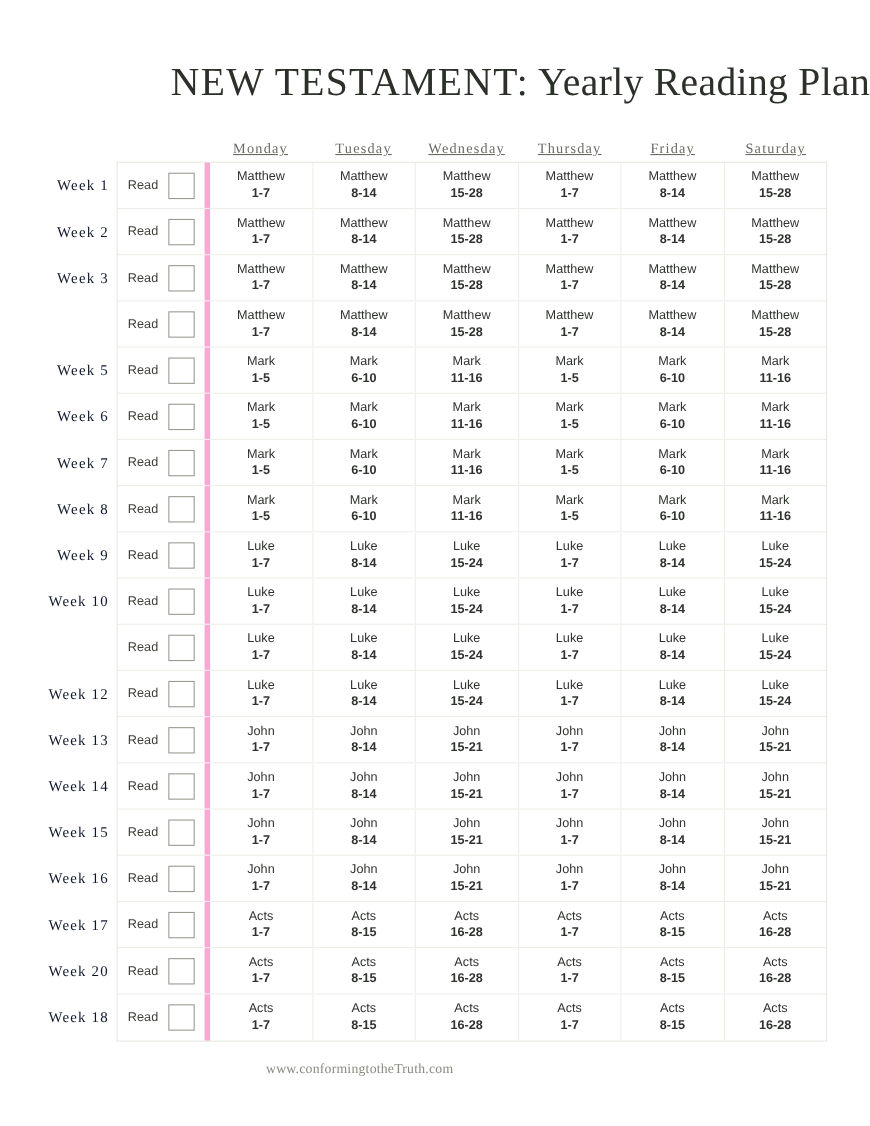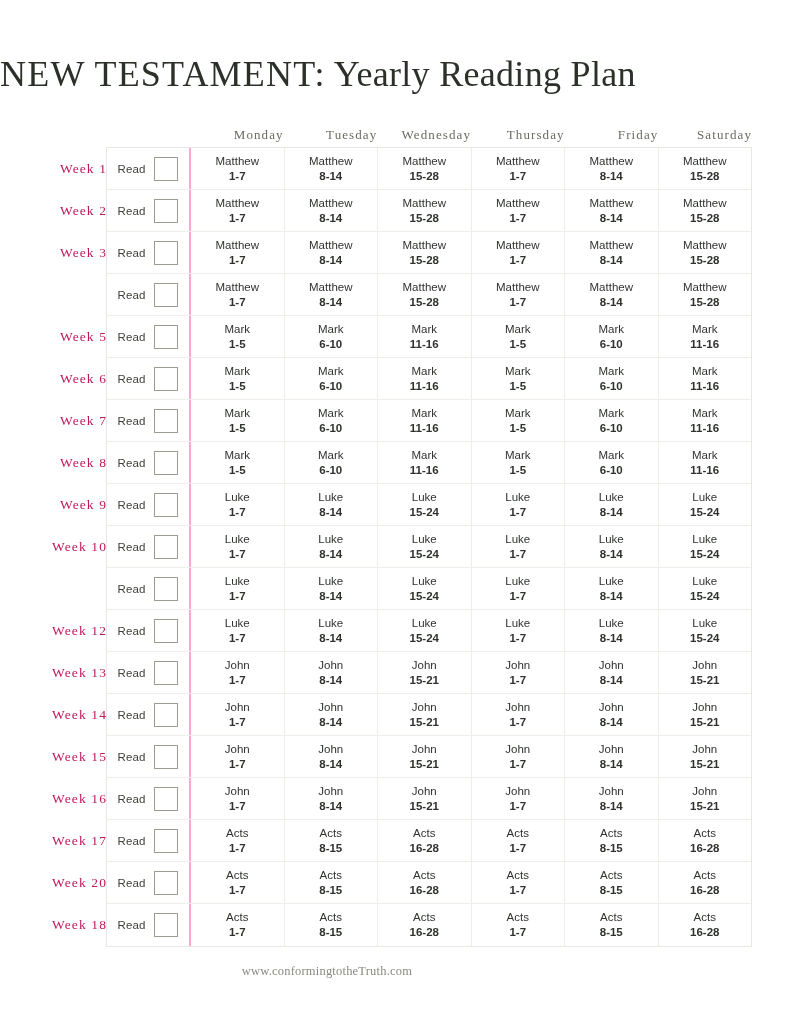--- a/index.html
+++ b/index.html
@@ -21,21 +21,21 @@
     position: relative;
     background: #ffffff;
   }
 
   
   .title {
     position: absolute;
     top: 52px;
     left: 0;
     width: 791px;
-    text-align: left;
+    text-align: right;
     font-family: "Liberation Serif", serif;
     font-size: 36px;
     line-height: 44px;
     color: #2b3029;
     letter-spacing: 0.3px;
     white-space: nowrap;
   }
   .title .t-caps {
     letter-spacing: 1.2px;
   }
@@ -48,26 +48,27 @@
     width: 646px;
     height: 20px;
     display: flex;
   }
   .dayheader .spacer-read {
     width: 84px;
     flex: 0 0 84px;
   }
   .dayheader .dh-cell {
     flex: 1 1 0;
-    text-align: right;
+    text-align: center;
     font-family: "Liberation Serif", serif;
     font-size: 13px;
     line-height: 18px;
     color: #6b6b64;
     letter-spacing: 1.1px;
+    text-decoration: underline;
   }
 
   
   .table {
     position: absolute;
     top: 147px;
     left: 106px;
     width: 646px;
     border: 1px solid #e8e8e2;
     box-sizing: border-box;
@@ -84,34 +85,35 @@
     border-bottom: none;
   }
 
   
   .week-label {
     position: absolute;
     right: 100%;
     top: 0;
     height: 42px;
     width: 96px;
+    margin-right: 8px;
     display: flex;
     align-items: center;
     justify-content: flex-end;
     font-family: "Liberation Serif", serif;
     font-size: 13.5px;
-    color: #be185d;
+    color: #0f172a;
     letter-spacing: 1.1px;
     white-space: nowrap;
   }
 
   .cell-read {
     flex: 0 0 84px;
     width: 84px;
-    border-right: 2px solid #f9a8d4;
+    border-right: 5px solid #f9a8d4;
     box-sizing: border-box;
     display: flex;
     align-items: center;
     justify-content: center;
     gap: 9px;
     text-align: center;
   }
   .read-label {
     font-family: "Liberation Sans", sans-serif;
     font-size: 11.5px;

